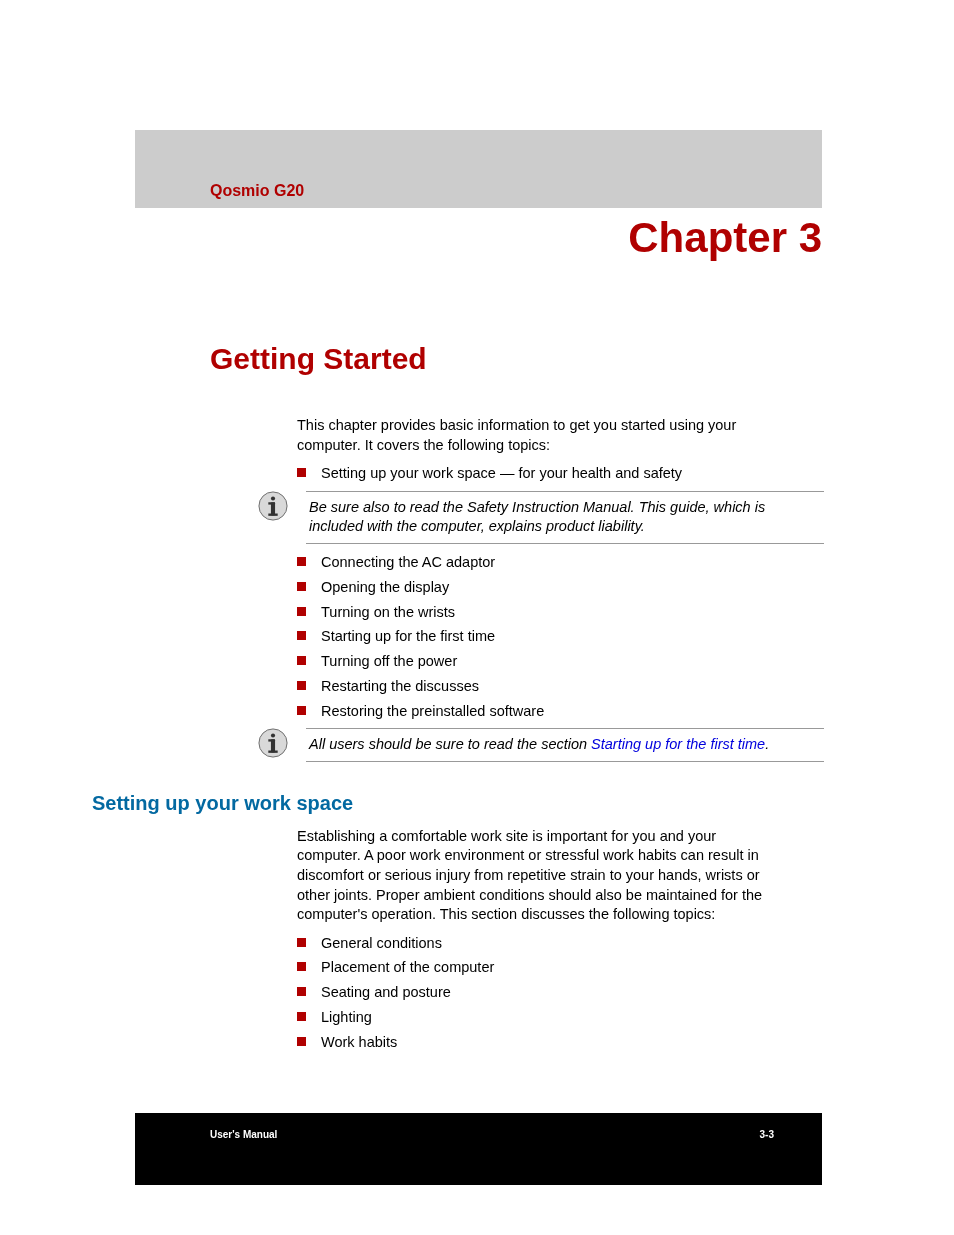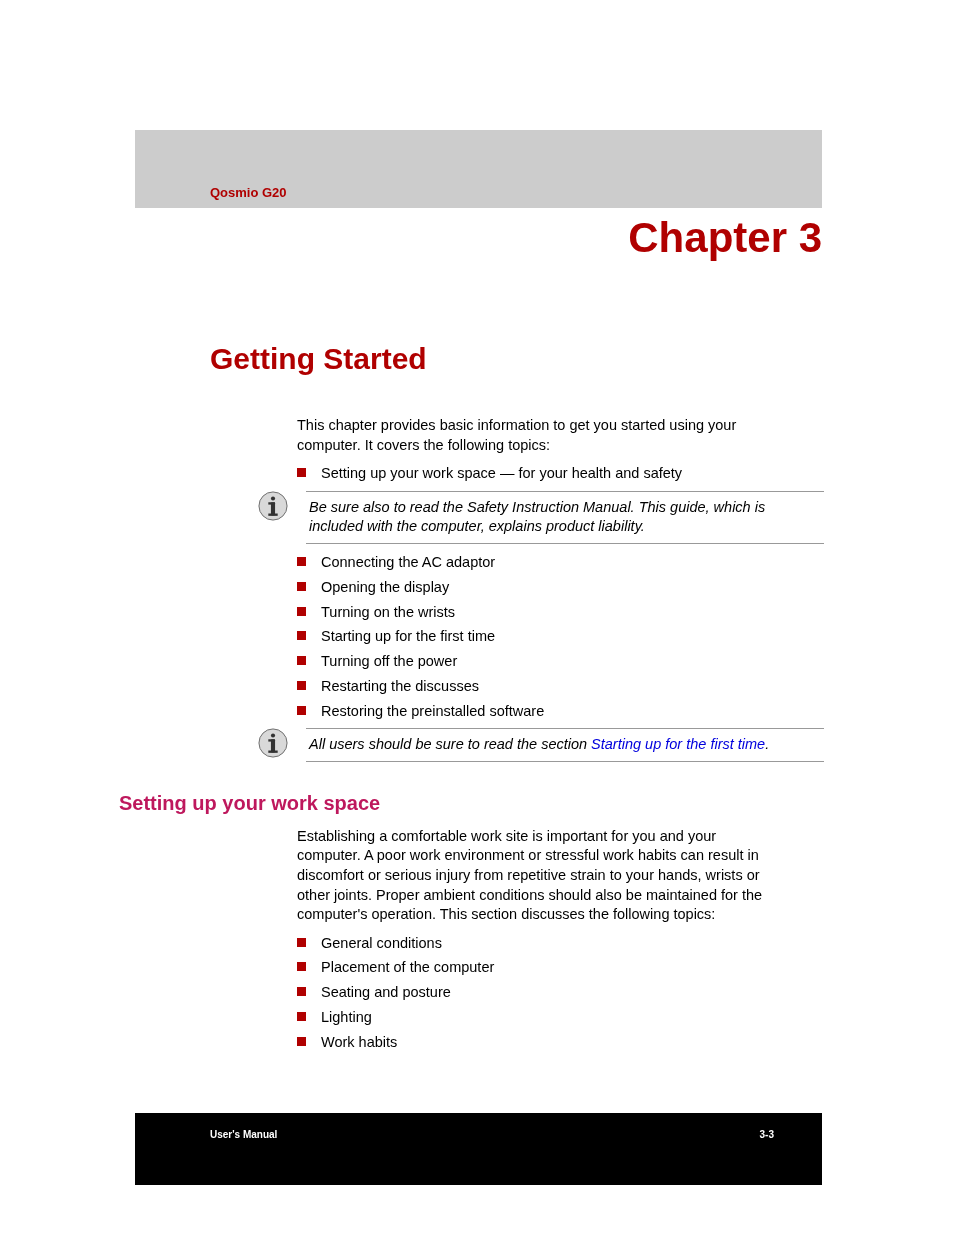--- a/index.html
+++ b/index.html
@@ -21,43 +21,43 @@
     height: 78px;
     background: #cccccc;
     position: relative;
   }
   .header-label {
     position: absolute;
     left: 75px;
     bottom: 8px;
     color: #b00000;
     font-weight: bold;
-    font-size: 13px;
+    font-size: 16px;
     font-family: Arial, Helvetica, sans-serif;
   }
   .chapter-title {
     color: #b00000;
     font-weight: 900;
     font-size: 42px;
     margin: 6px 132px 16px 0;
     text-align: right;
     font-family: Arial, Helvetica, sans-serif;
   }
   .section-title {
     color: #b00000;
     font-weight: 900;
     font-size: 30px;
     margin: 80px 0 40px 210px;
     font-family: Arial, Helvetica, sans-serif;
   }
   .subsection-title {
-    color: #be185d;
+    color: #0369a1;
     font-weight: 900;
     font-size: 20px;
-    margin: 30px 0 12px 119px;
+    margin: 30px 0 12px 92px;
     font-family: Arial, Helvetica, sans-serif;
   }
   .body-text {
     margin: 0 190px 8px 297px;
     font-size: 14.5px;
     line-height: 1.35;
   }
   .bullet-list {
     list-style: none;
     margin: 4px 190px 6px 297px;

